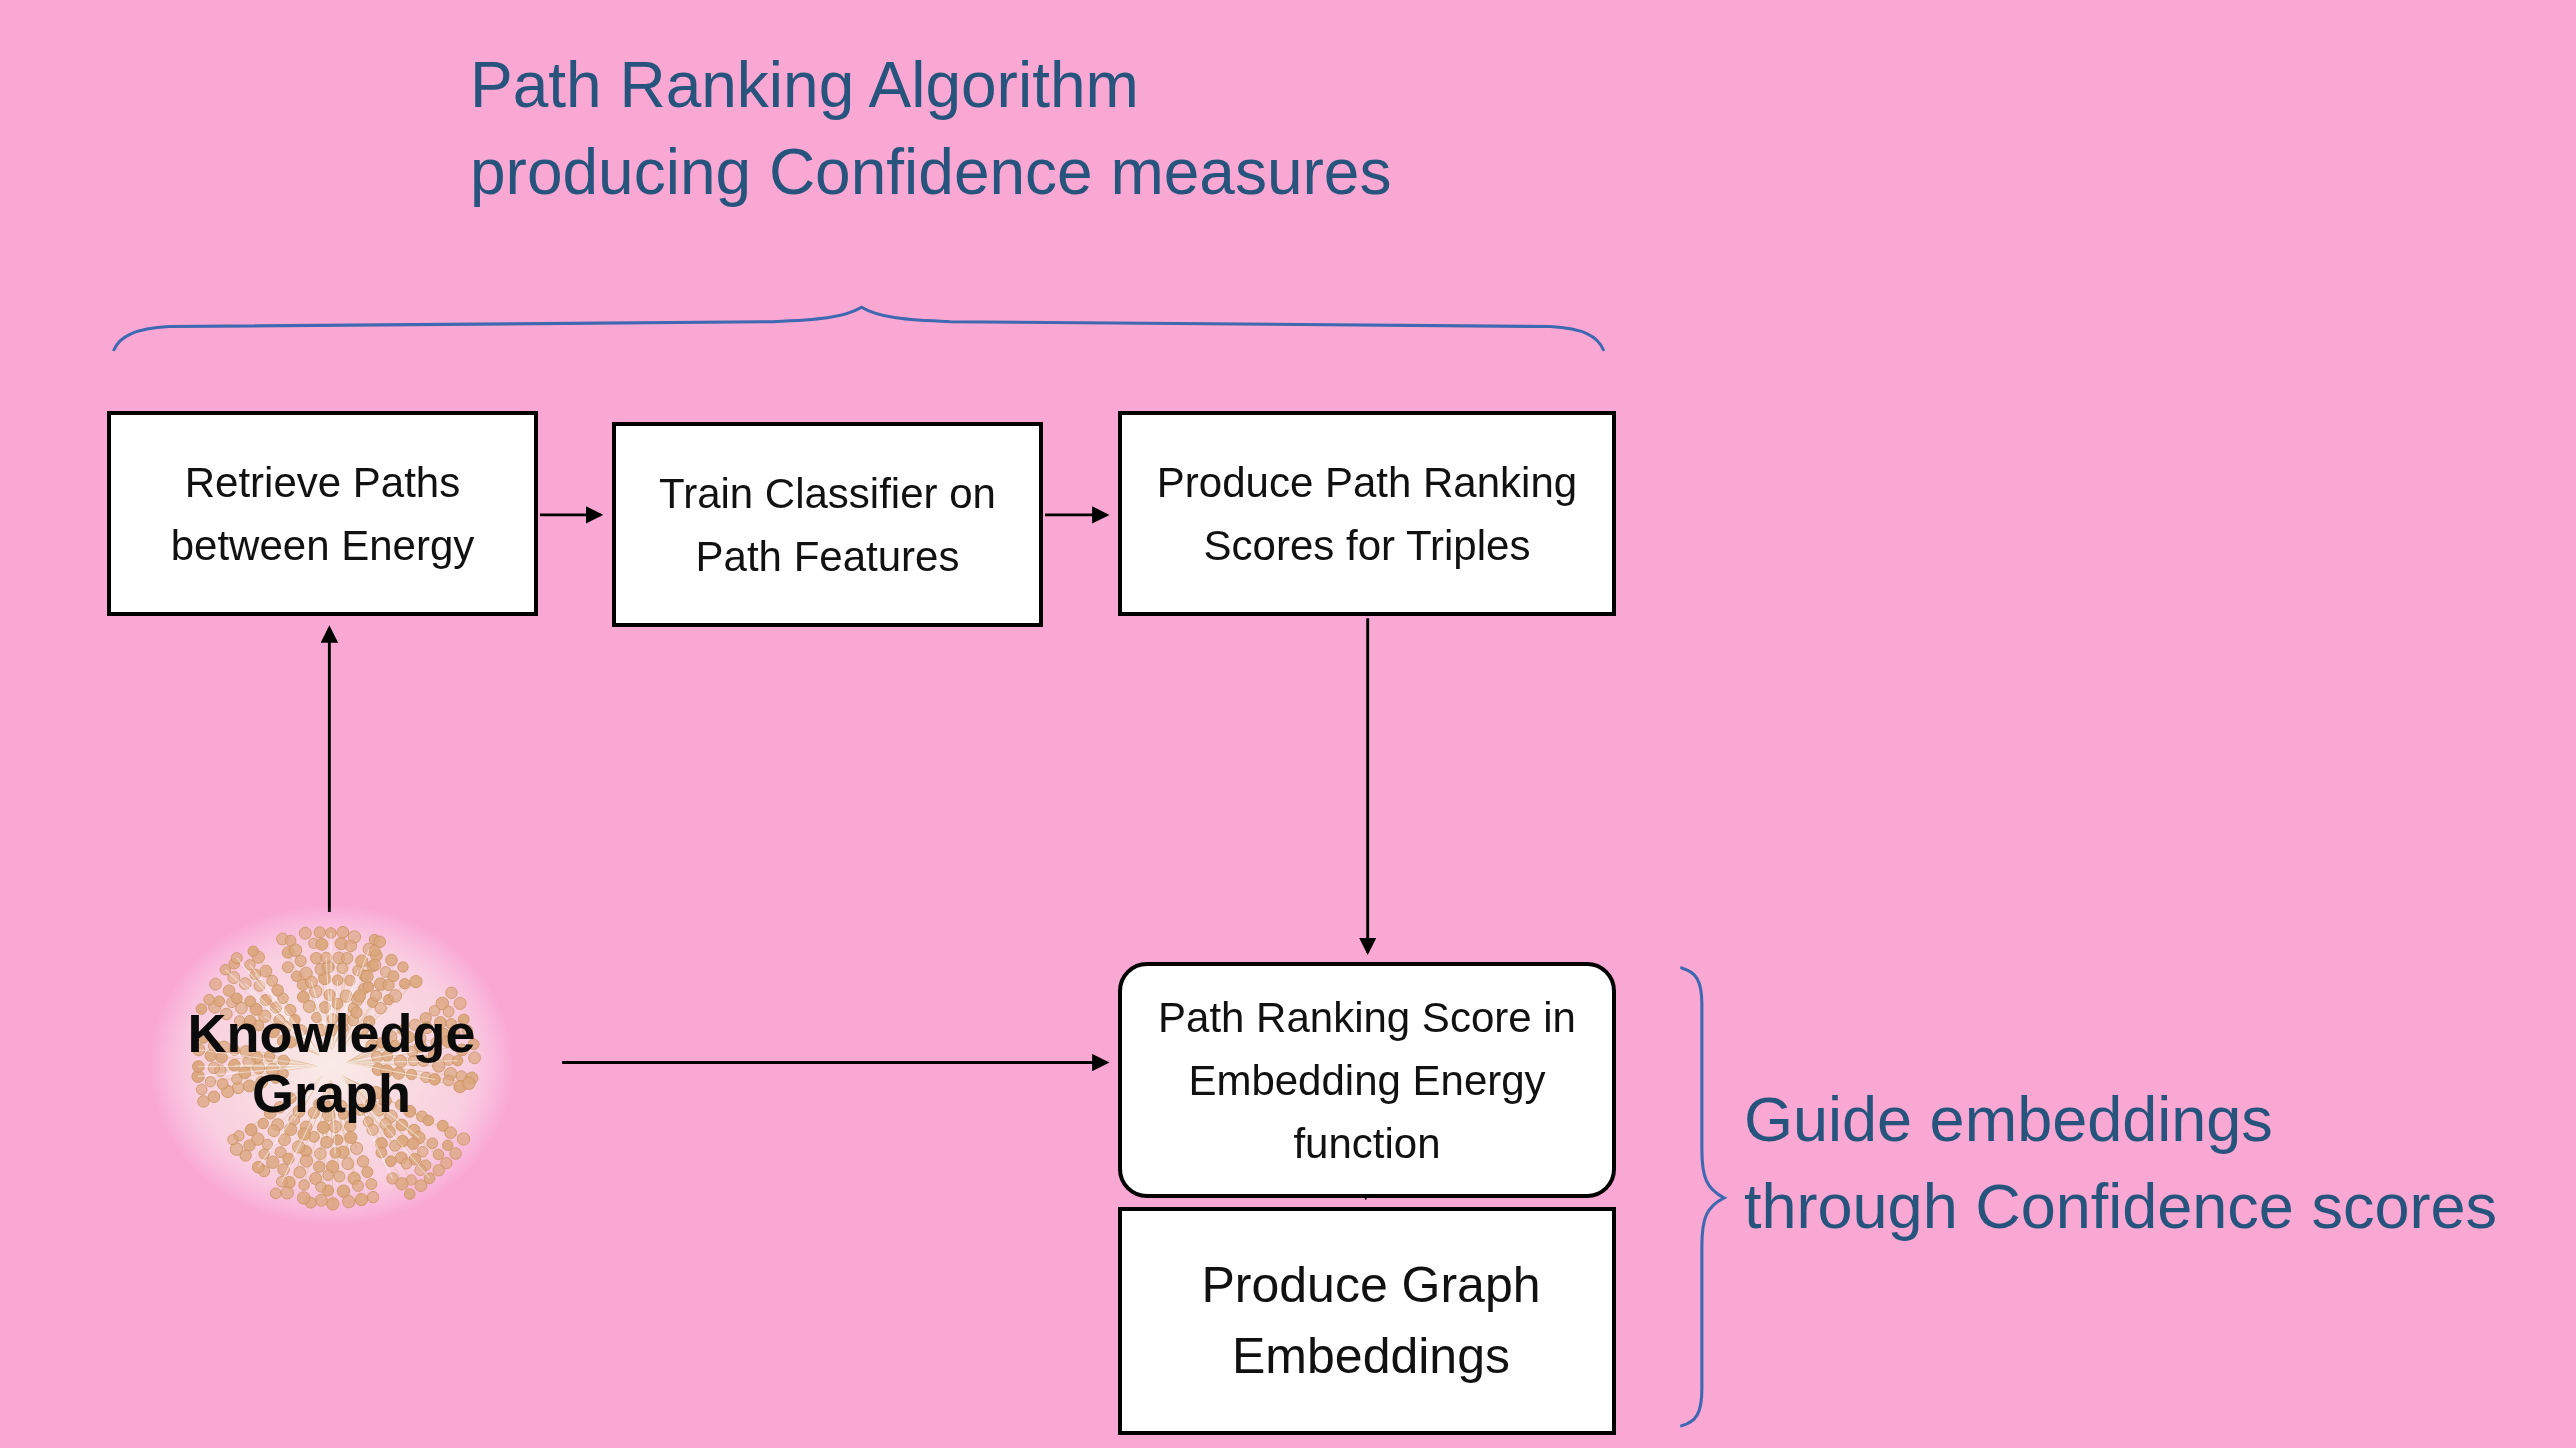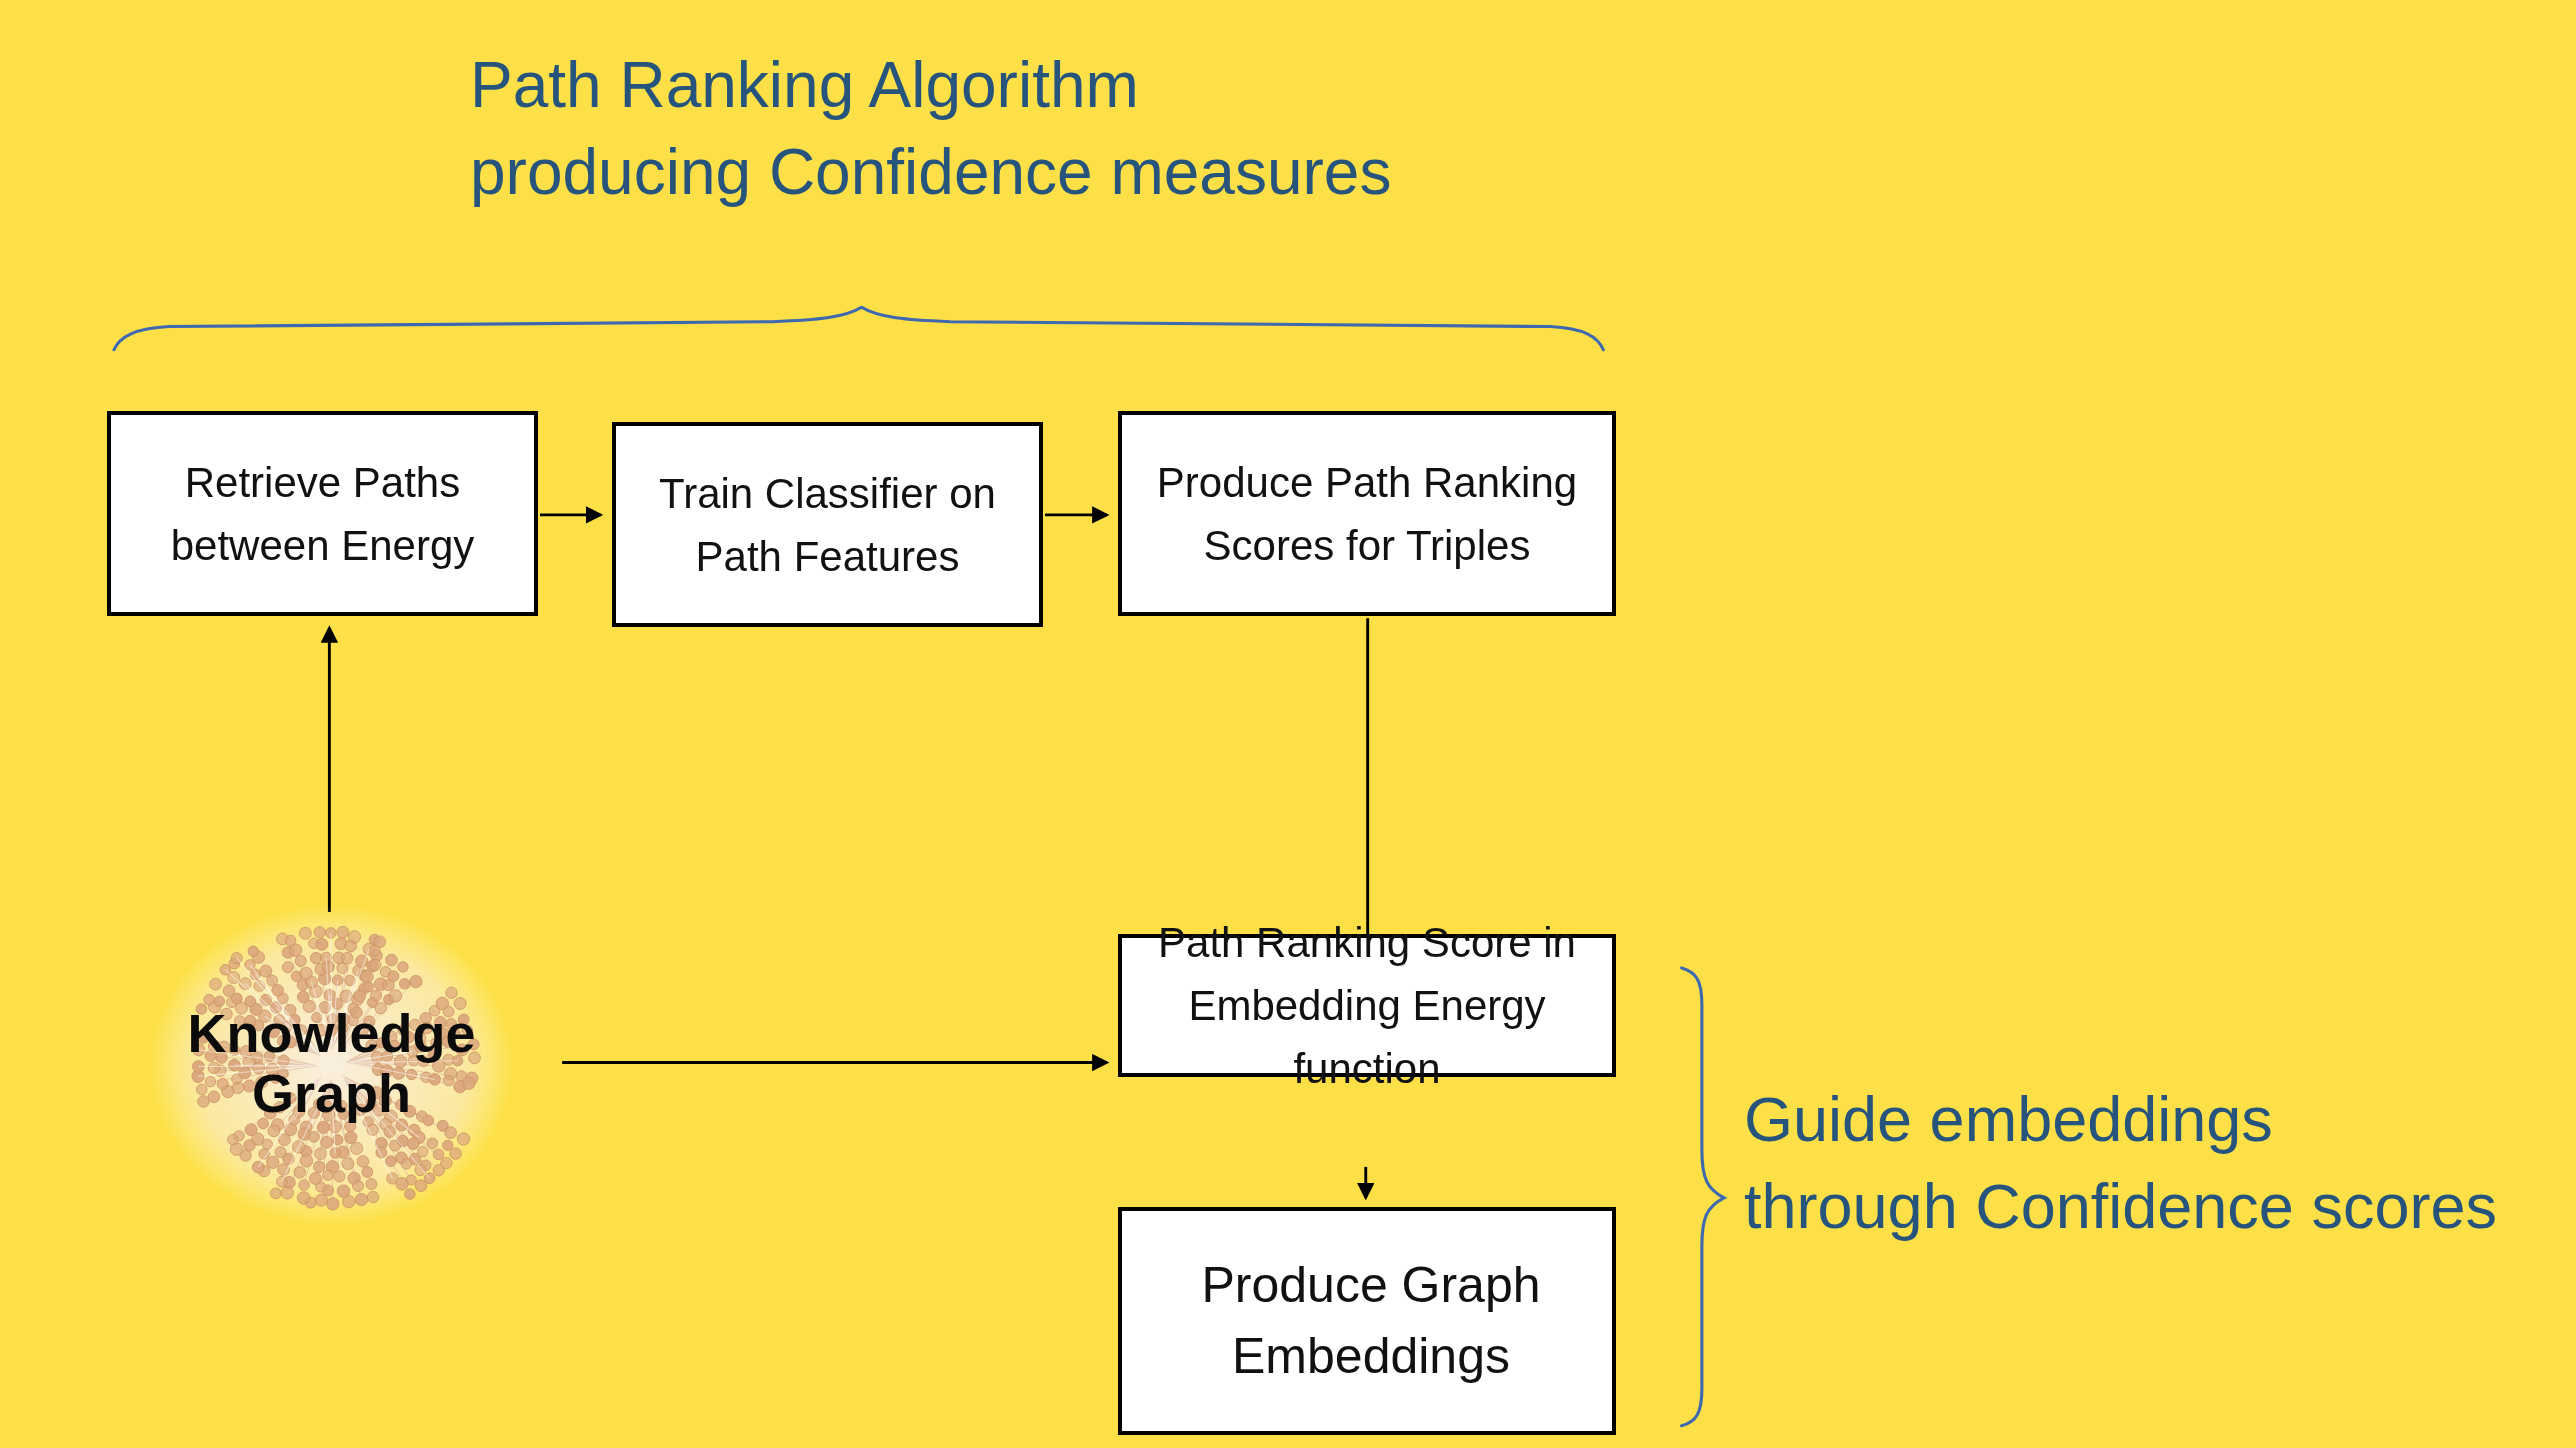--- a/index.html
+++ b/index.html
@@ -6,34 +6,34 @@
     --title-blue:#26547C;
     --brace-blue:#3E68B0;
     --box-border:#000000;
     --arrow-black:#000000;
     --kg-dot-fill:#DBA77E;
     --kg-dot-edge:#C8905F;
     --kg-line:#E3C2A6;
     --kg-halo:#F9EFE8;
   }
   html,body{margin:0;padding:0;background:#fff;}
-  .page{position:relative;width:2576px;height:1449px;background:#fde047;overflow:hidden;
+  .page{position:relative;width:2576px;height:1449px;background:#f9a8d4;overflow:hidden;
         font-family:"Liberation Sans",sans-serif;}
   .title{position:absolute;left:470px;top:42px;font-size:64px;line-height:87px;
          color:var(--title-blue);white-space:pre-line;}
   .side-label{position:absolute;left:1744px;top:1076px;font-size:63px;line-height:87px;
          color:var(--title-blue);white-space:pre-line;}
   svg.layer{position:absolute;left:0;top:0;width:2576px;height:1449px;}
   .flow-box{position:absolute;background:#fff;border:4.8px solid var(--box-border);
             display:flex;align-items:center;justify-content:center;text-align:center;
             font-size:42px;line-height:63px;color:#111;white-space:pre-line;box-sizing:border-box;}
   .b1{left:107px;top:411px;width:431px;height:205px;}
   .b2{left:612px;top:422px;width:431px;height:205px;}
   .b3{left:1118px;top:411px;width:498px;height:205px;}
-  .b4{left:1118px;top:934px;width:498px;height:143px;}
+  .b4{left:1118px;top:962px;width:498px;height:236px;border-radius:29px;}
   .b5{left:1118px;top:1207px;width:498px;height:228px;font-size:50px;line-height:71px;padding-left:8px;}
   #kg-svg{position:absolute;left:145px;top:903px;width:377px;height:328px;}
   .kg-label{position:absolute;left:153px;top:1003px;width:357px;text-align:center;
             font-weight:bold;font-size:54px;line-height:60px;color:#0b0b0b;white-space:pre-line;}
   .brace{fill:none;stroke:var(--brace-blue);stroke-width:3.2;stroke-linecap:round;}
   .arrow{stroke:var(--arrow-black);stroke-width:3;fill:none;}
   #ah-path{fill:var(--arrow-black);}
   .kgline{stroke:var(--kg-line);stroke-width:0.9;}
   .kgspoke{stroke:#ffffff;stroke-width:1.1;}
 </style>

